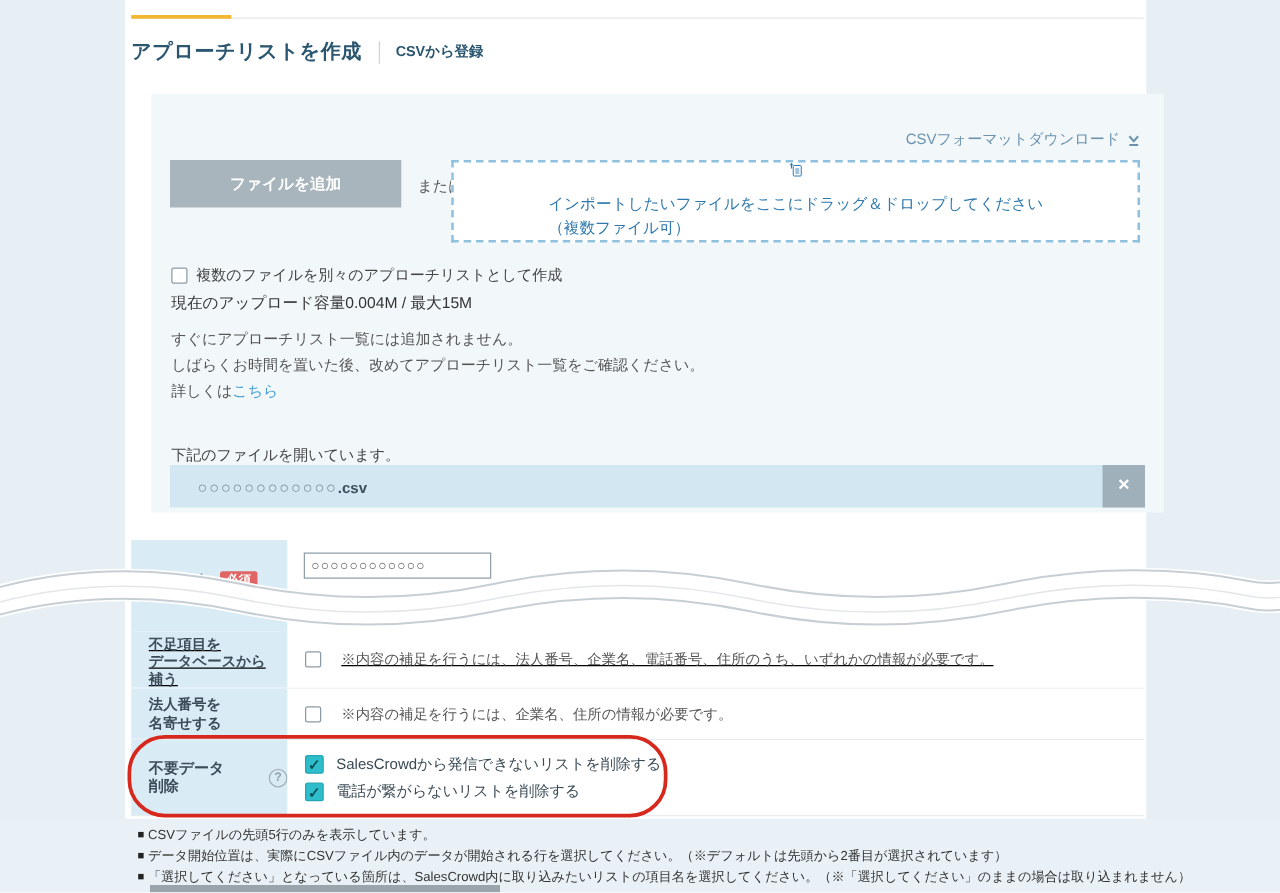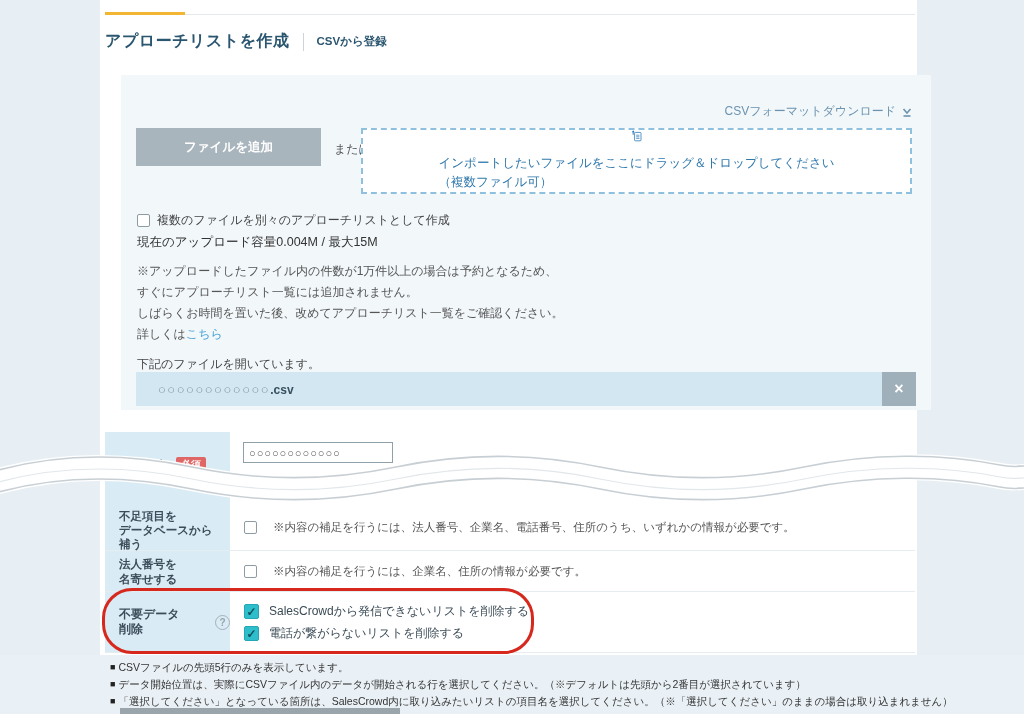--- a/index.html
+++ b/index.html
@@ -61,21 +61,21 @@
   .frow1 { height:73px; border-bottom:none; }
   .frow1 .fl { padding-top:24px; display:flex; align-items:flex-start; gap:8px; }
   .frow1 .fl .lbl { font-size:12px; line-height:18px; }
   .badge { background:#e06666; color:#fff; font-size:10px; font-weight:bold; padding:2px 5px;
            border-radius:2px; line-height:12px; margin-top:1px; }
   .frow1 .fc { align-items:flex-start; }
   .lname-input { margin:10px 0 0 13px; width:150px; height:21px; border:1px solid #90a0ab;
                  font-size:11px; color:#555; letter-spacing:1px; padding:0 5px; background:#fff;
                  font-family:"Liberation Sans",sans-serif; }
 
-  .frow2 { height:46px; } .frow2 .fl { padding-top:4px; line-height:14px; }
+  .frow2 { height:46px;text-decoration:underline; } .frow2 .fl { padding-top:4px; line-height:14px; }
   .frow3 { height:41px; } .frow3 .fl { padding-top:6px; }
   .frow4 { height:61px; } .frow4 .fl { display:flex; align-items:center; font-size:12px;gap:17px; }
 
   .note { font-size:11.5px; color:#555; margin-left:16px; }
   .fc .cb { margin-left:14px; }
 
   .help { width:15px; height:15px; border:1px solid #a6b0b8; border-radius:50%; color:#98a3ab;
           font-size:10px; line-height:13px; text-align:center; display:inline-block; margin-left:7px;
           font-weight:bold; cursor:pointer; flex:0 0 auto; }
 
@@ -146,21 +146,20 @@
       <label class="multi-row">
         <span class="cb"></span>
         <span>複数のファイルを別々のアプローチリストとして作成</span>
       </label>
 
       <div class="capacity">
         <span>現在のアップロード容量</span><span class="cap-val">0.004M / 最大15M</span>
       </div>
 
       <div class="notice">
-        <div>※アップロードしたファイル内の件数が1万件以上の場合は予約となるため、</div>
         <div>すぐにアプローチリスト一覧には追加されません。</div>
         <div>しばらくお時間を置いた後、改めてアプローチリスト一覧をご確認ください。</div>
         <div>
           <span>詳しくは</span><a class="link">こちら</a>
         </div>
       </div>
 
       <div class="openfile">下記のファイルを開いています。</div>
 
       <div class="filebar">

